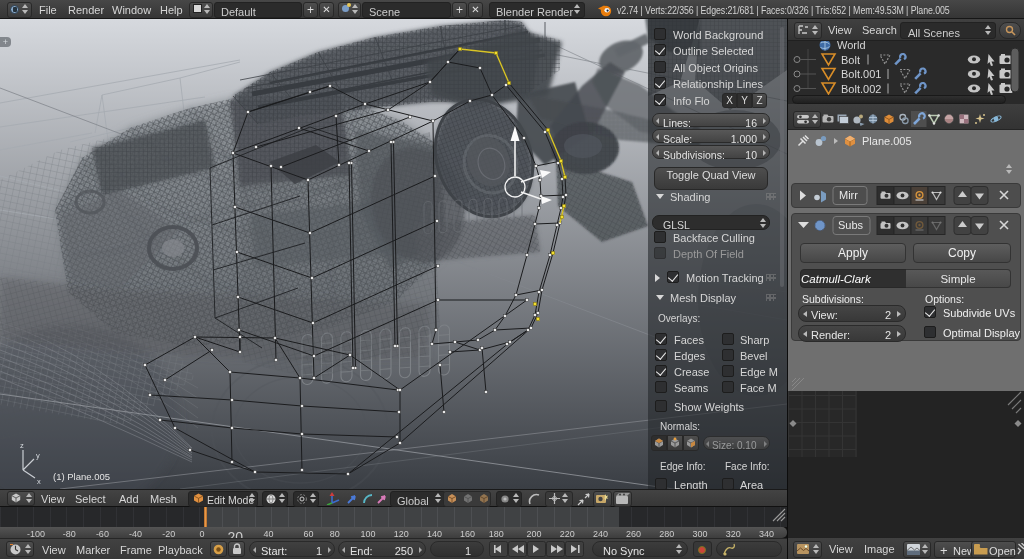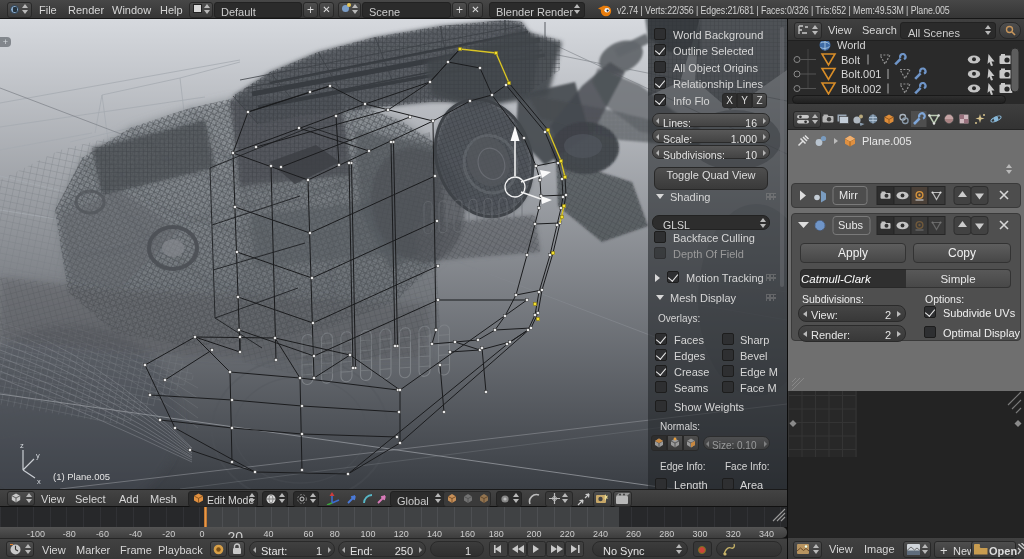--- a/index.html
+++ b/index.html
@@ -1049,21 +1049,21 @@
   <svg class="abs" style="left:119px;top:5.5px;" width="13" height="11" viewBox="0 0 13 11">
         <rect x="0" y="0" width="13" height="11" rx="1" fill="#cfd4d9"></rect>
         <rect x="0" y="6.5" width="13" height="4.5" fill="#5f6c7c"></rect>
         <path d="M0 6.5 l4 -3.5 3.5 3 2.5 -2 3 2.5" stroke="#555" stroke-width="0.8" fill="none"></path>
       </svg>
   <div class="updn" style="left:134px;top:6px;"></div>
   <div class="abs btn" style="left:146px;top:2.5px;width:47px;height:17px;">
         <span style="position:absolute;left:18px;top:3.5px;font-size:11px;">New</span>
         <span style="position:absolute;left:5px;top:1px;font-size:13px;color:#ddd;">+</span>
       </div>
-  <div class="abs btn" style="left:183px;top:2.5px;width:45px;height:17px;font-weight:bold;">
+  <div class="abs btn" style="left:183px;top:2.5px;width:45px;height:17px;">
         <span style="position:absolute;left:17px;top:3.5px;font-size:11px;">Open</span>
       </div>
   <svg class="abs" style="left:186px;top:6px;" width="14" height="11" viewBox="0 0 14 11">
         <path d="M0 2 h5 l1.5 2 h7 v6.5 h-13.5z" fill="#c89c50"></path>
         <rect x="0" y="0" width="6" height="3" rx="1" fill="#c89c50"></rect>
       </svg>
   <svg class="abs" style="left:229px;top:5px;" width="8" height="13" viewBox="0 0 8 13">
         <path d="M1 11 L4 7 M1.5 1 l5.5 5 M1 5 l3 3 M4.5 0 l3.5 3.5" stroke="#c9c9c9" stroke-width="1.3" fill="none"></path>
       </svg>
 </div>

